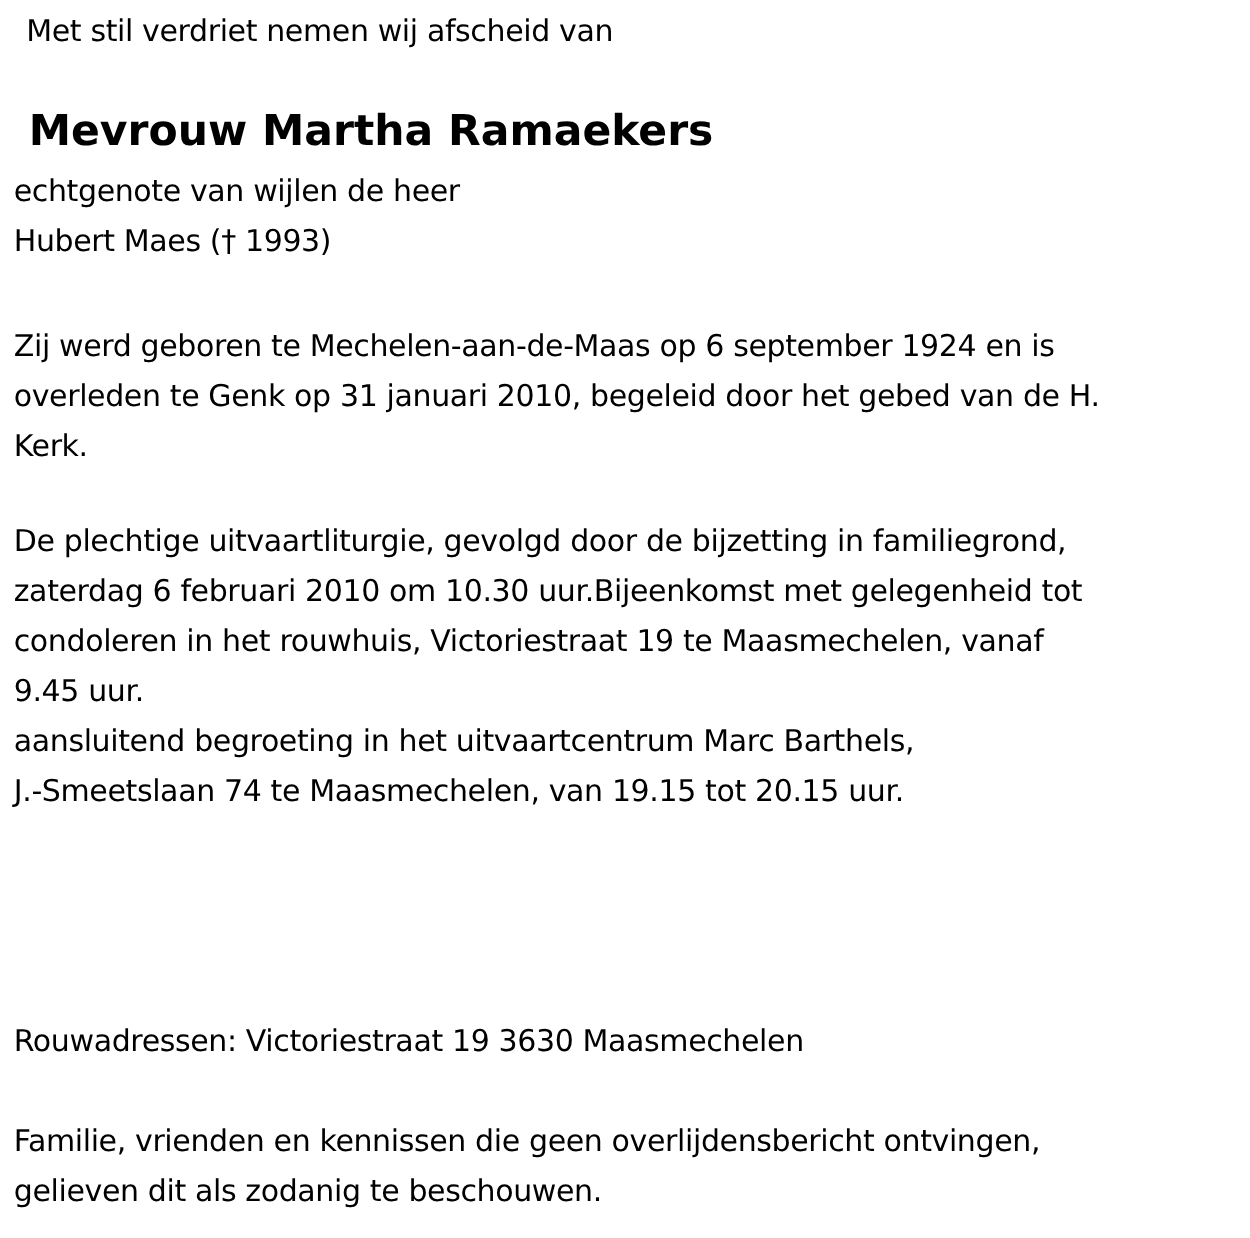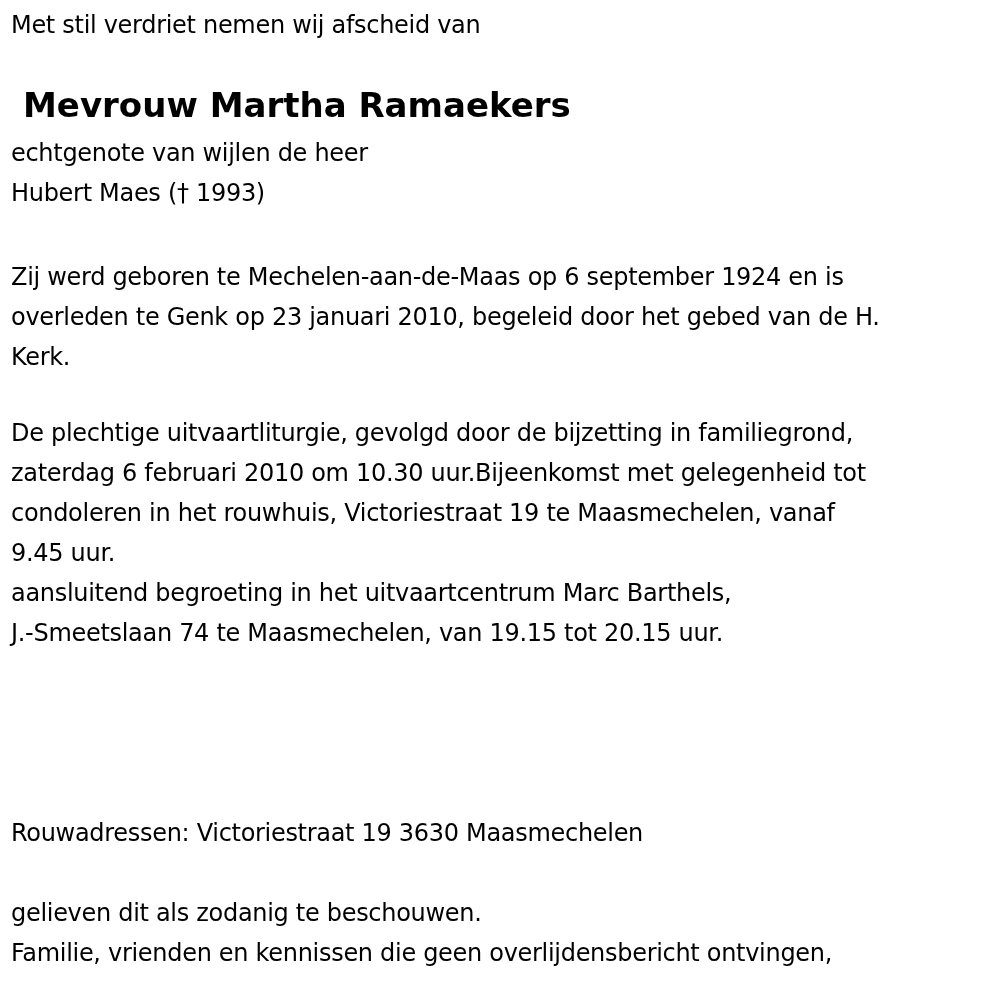--- a/index.html
+++ b/index.html
@@ -16,21 +16,21 @@
     }
     .page {
       position: relative;
       padding: 0 0 0 11px;
       font-size: 24px;
       line-height: 40px;
       letter-spacing: -0.3px;
     }
     .intro {
       position: absolute;
-      left: 11px;
+      left: 21px;
       top: 5px;
       margin: 0;
     }
     .title {
       position: absolute;
       left: 23px;
       top: 82px;
       margin: 0;
       font-size: 34px;
       font-weight: bold;
@@ -61,34 +61,34 @@
 
   <h1 class="title">Mevrouw Martha Ramaekers</h1>
 
   <div class="block spouse">
     <span class="line">echtgenote van wijlen de heer</span>
     <span class="line">Hubert Maes († 1993)</span>
   </div>
 
   <div class="block birth">
     <span class="line">Zij werd geboren te Mechelen-aan-de-Maas op 6 september 1924 en is</span>
-    <span class="line">overleden te Genk op 23 januari 2010, begeleid door het gebed van de H.</span>
+    <span class="line">overleden te Genk op 31 januari 2010, begeleid door het gebed van de H.</span>
     <span class="line">Kerk.</span>
   </div>
 
   <div class="block funeral">
     <span class="line">De plechtige uitvaartliturgie, gevolgd door de bijzetting in familiegrond,</span>
     <span class="line">zaterdag 6 februari 2010 om 10.30 uur.Bijeenkomst met gelegenheid tot</span>
     <span class="line">condoleren in het rouwhuis, Victoriestraat 19 te Maasmechelen, vanaf</span>
     <span class="line">9.45 uur.</span>
     <span class="line">aansluitend begroeting in het uitvaartcentrum Marc Barthels,</span>
     <span class="line">J.-Smeetslaan 74 te Maasmechelen, van 19.15 tot 20.15 uur.</span>
   </div>
 
   <div class="block address">
     <span class="line">Rouwadressen: Victoriestraat 19 3630 Maasmechelen</span>
   </div>
 
   <div class="block notice">
+    <span class="line">Familie, vrienden en kennissen die geen overlijdensbericht ontvingen,</span>
     <span class="line">gelieven dit als zodanig te beschouwen.</span>
-    <span class="line">Familie, vrienden en kennissen die geen overlijdensbericht ontvingen,</span>
   </div>
 </div>
 
 </body></html>

